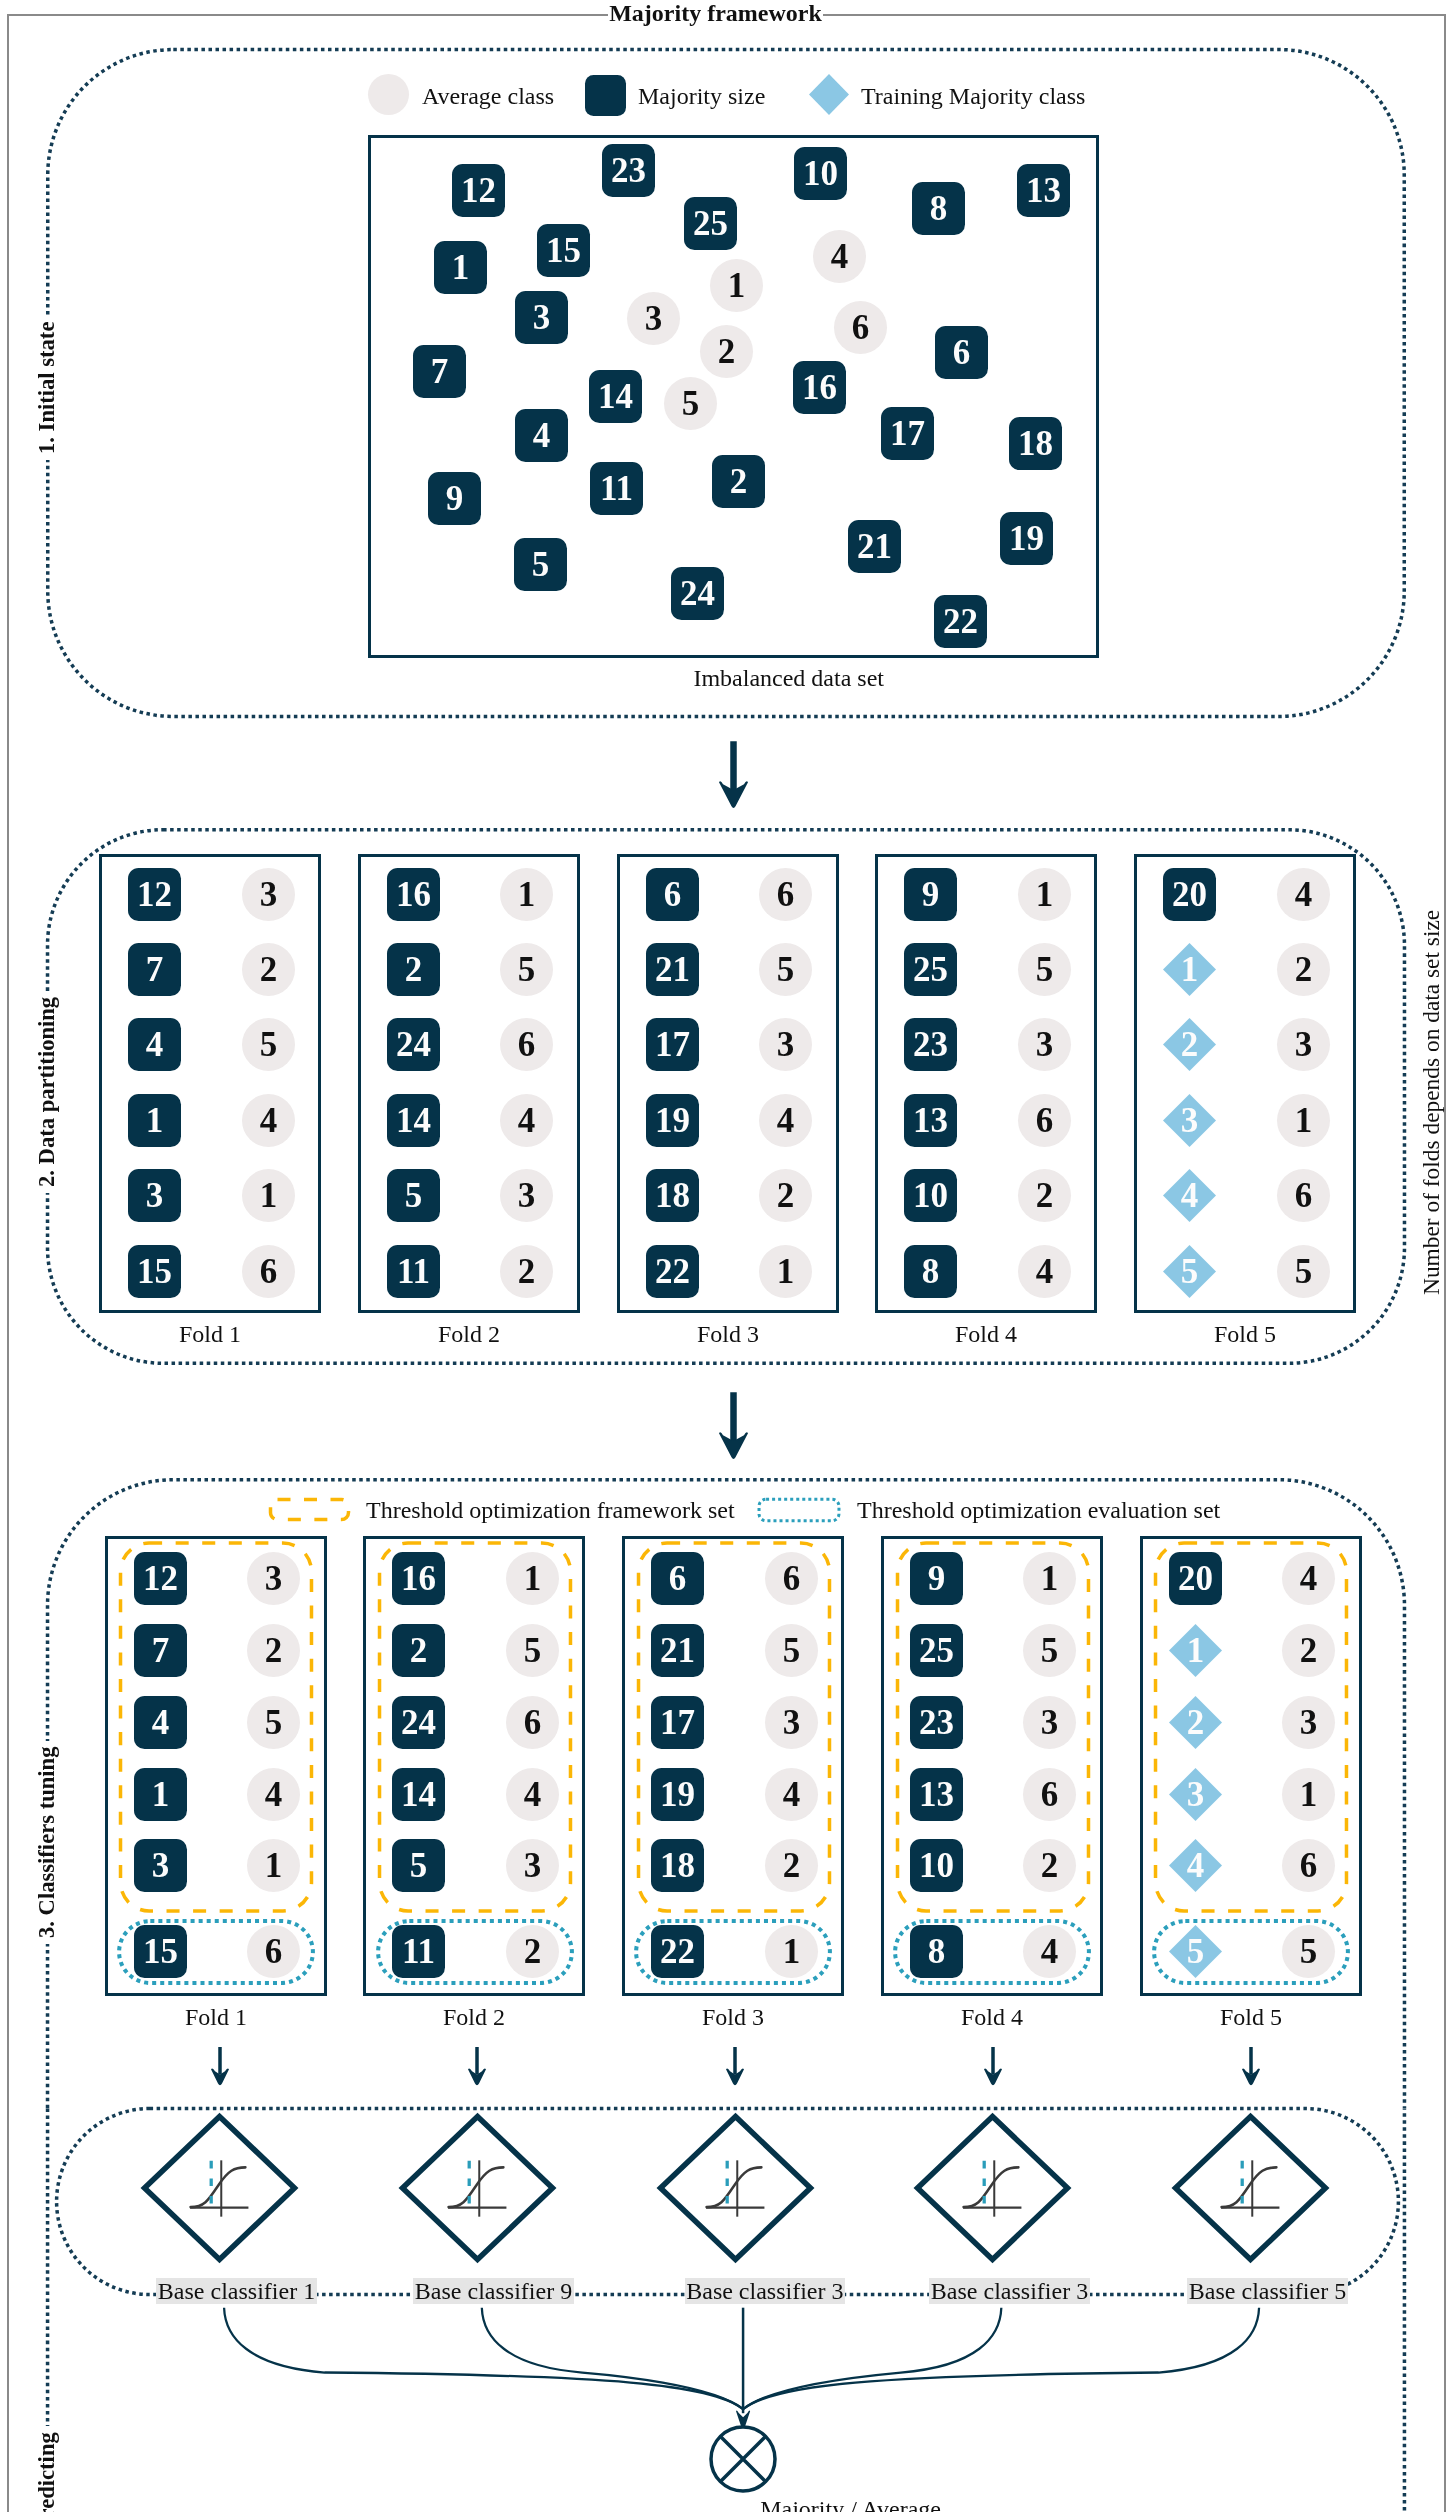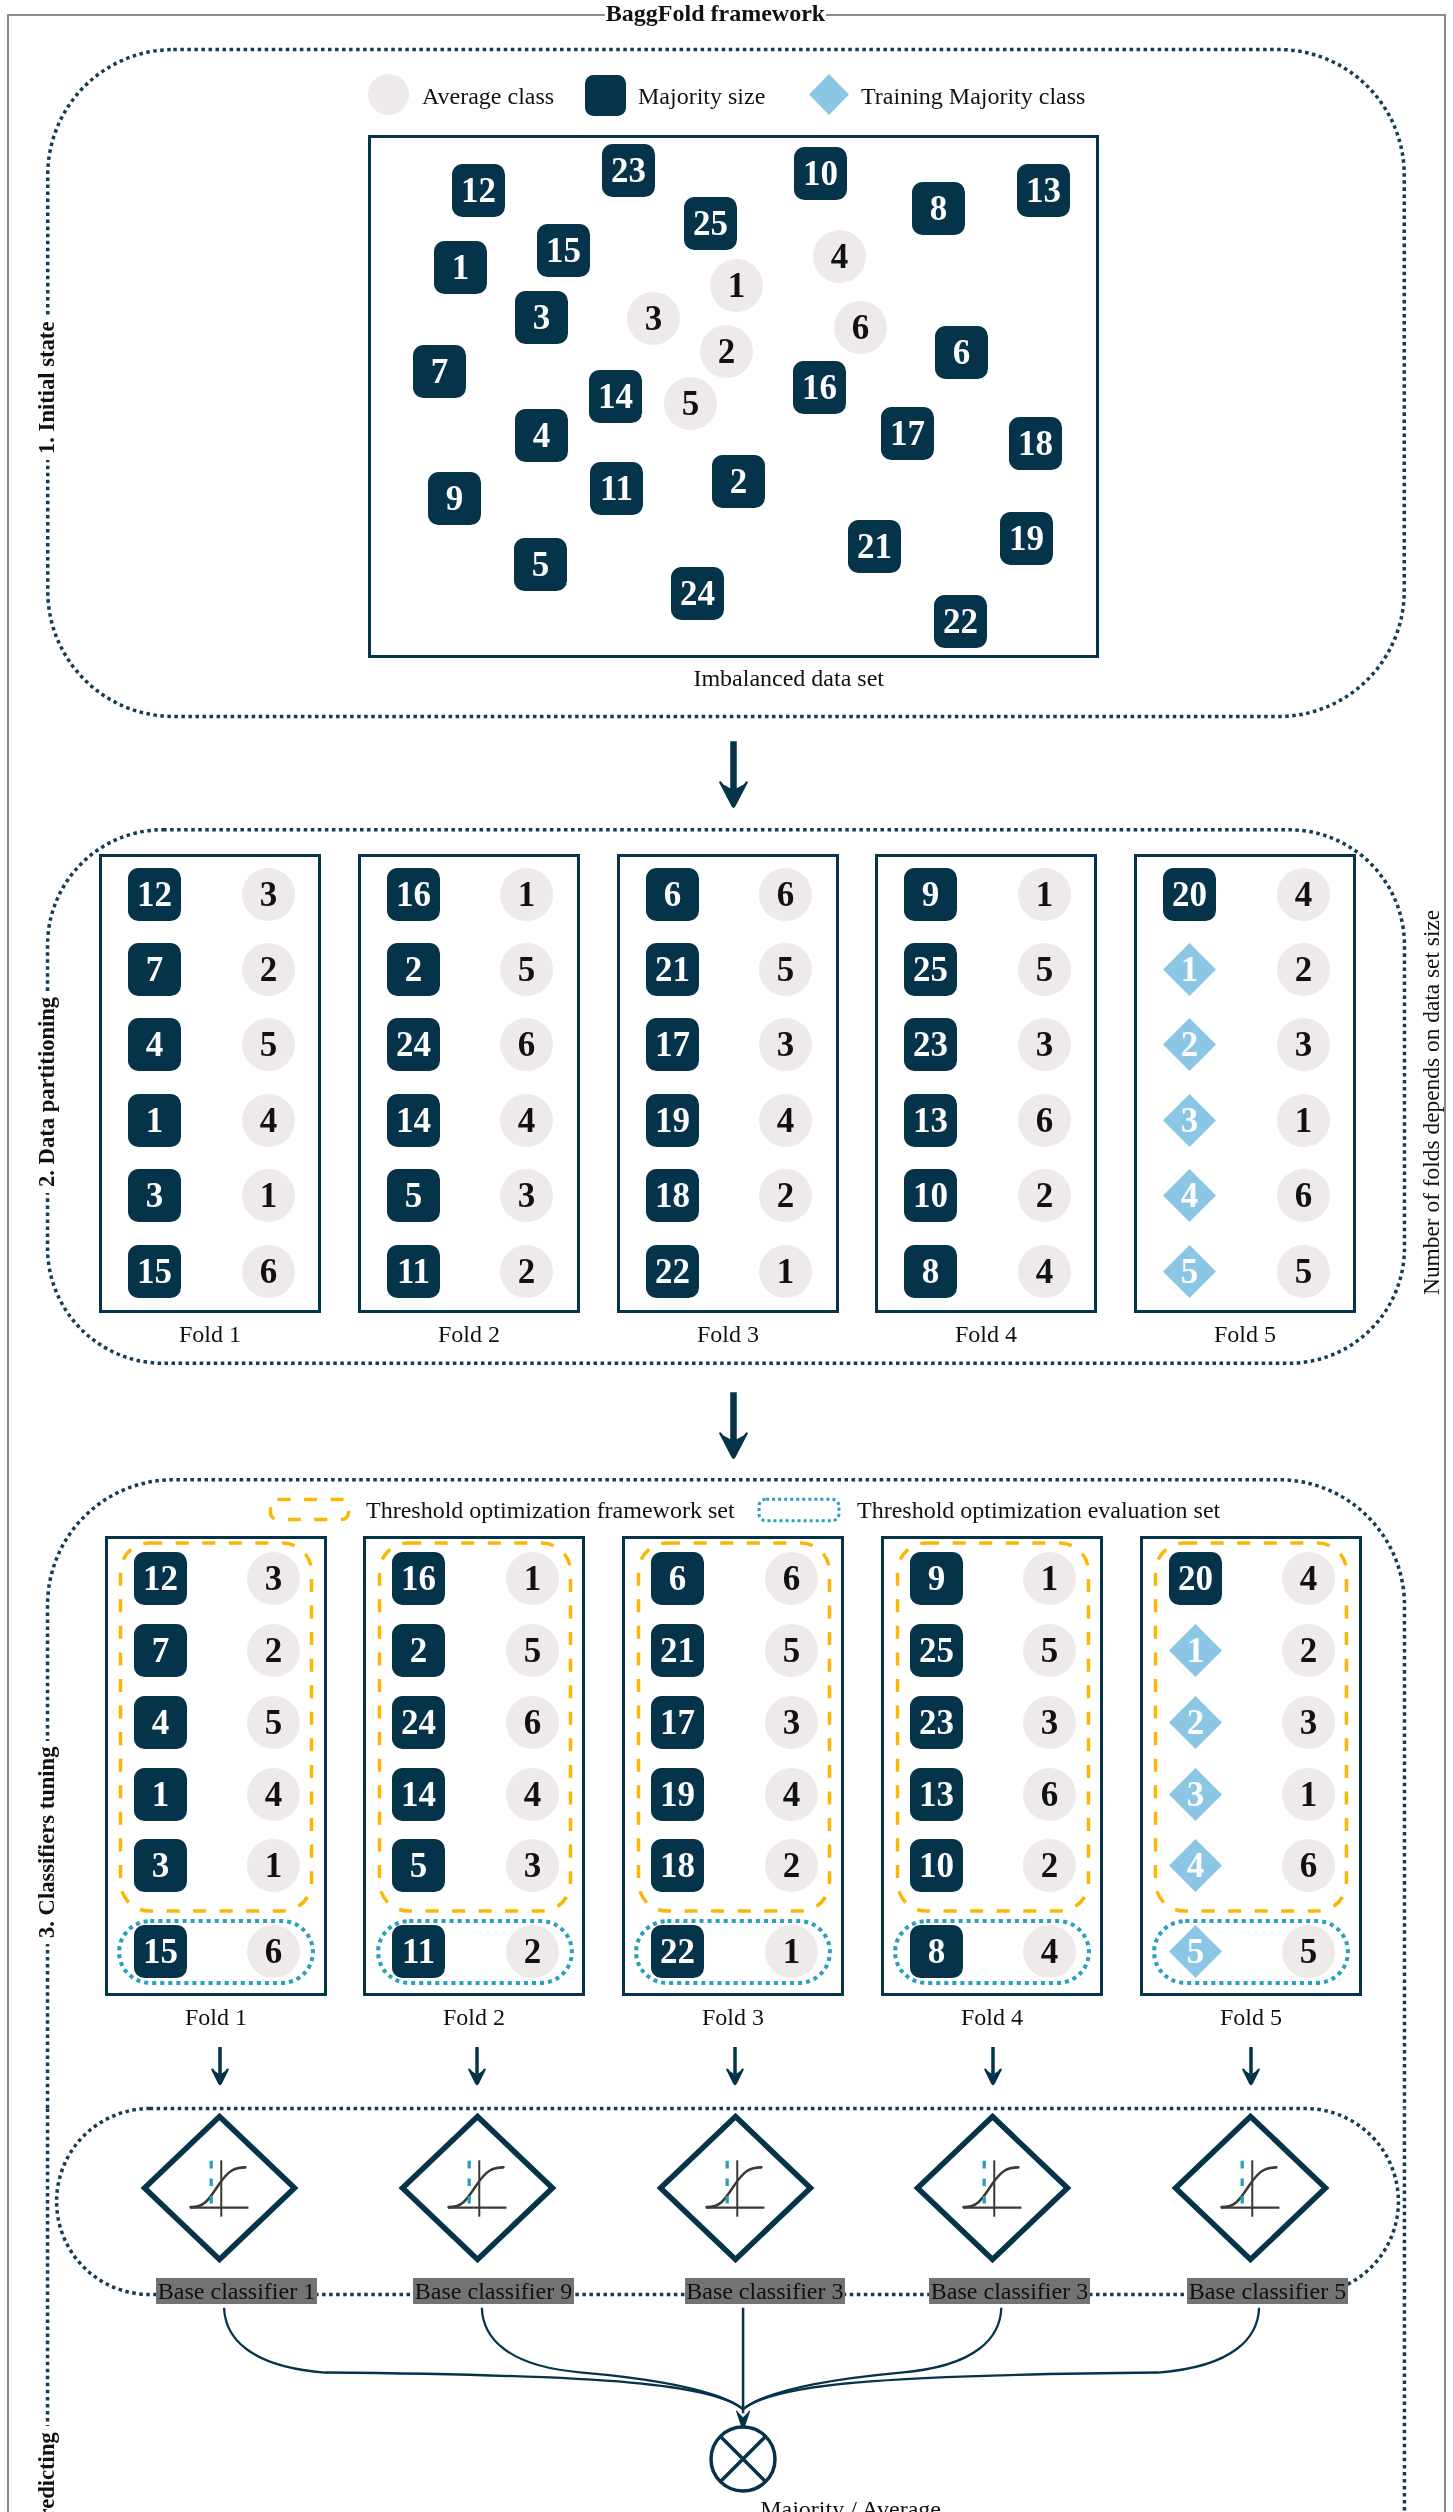--- a/index.html
+++ b/index.html
@@ -23,28 +23,28 @@
         transform-origin:0 0;line-height:28px;padding:0 6px;}
   .vlab2{position:absolute;font-size:22.6px;white-space:nowrap;
         transform-origin:0 0;line-height:28px;padding:0 6px;}
 
   .lg-ci{position:absolute;width:41px;height:41px;border-radius:50%;background:#eeeaea;}
   .lg-sq{position:absolute;width:41px;height:41px;border-radius:8.5px;background:#053349;}
   .lg-di{position:absolute;width:40px;height:41px;background:#8bc7e4;clip-path:polygon(50% 0,100% 50%,50% 100%,0 50%);}
 
   .caption{position:absolute;font-size:24px;line-height:27px;text-align:right;}
   .clslabel{position:absolute;font-size:24px;line-height:27px;text-align:center;}
-  .clslabel span{background:#737373;padding:0 1.5px;margin-left:24px;}
+  .clslabel span{background:#e5e5e5;padding:0 1.5px;margin-left:24px;}
   .tl-label{position:absolute;font-size:24px;line-height:27px;white-space:nowrap;}
 </style>
 </head>
 <body>
 
 <div class="abs" id="outer-frame"></div>
-<div class="abs" id="framework-title"><span>BaggFold framework</span></div>
+<div class="abs" id="framework-title"><span>Majority framework</span></div>
 <svg class="abs" style="left:42px;top:44px;" width="1368" height="678" viewBox="0 0 2723 1350">
     <rect x="11" y="11" width="2701" height="1328" rx="250" ry="250" fill="none" stroke="#143c54" stroke-width="7" stroke-dasharray="7 7" stroke-linecap="butt"></rect>
   </svg>
 <div class="lg-ci" style="left:368px;top:74px;"></div>
 <div class="tl-label" style="left:422px;top:83px;">Average class</div>
 <div class="lg-sq" style="left:585px;top:75px;"></div>
 <div class="tl-label" style="left:638px;top:83px;">Majority size</div>
 <div class="lg-di" style="left:809px;top:74px;"></div>
 <div class="tl-label" style="left:861px;top:83px;">Training Majority class</div>
 <div class="foldbox" id="dataset-box" style="left:368px;top:135px;width:731px;height:523px;"></div>

